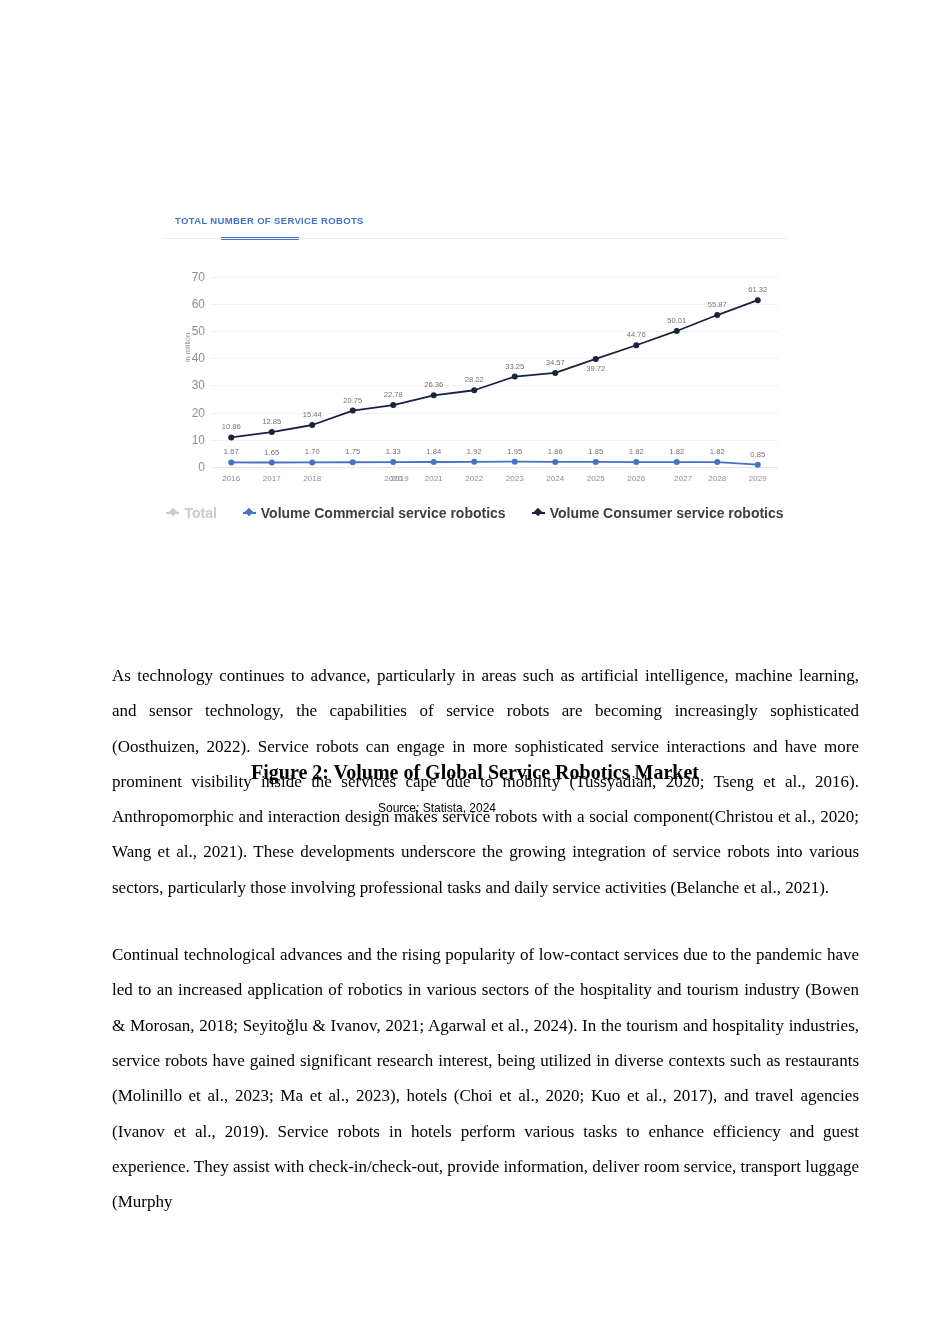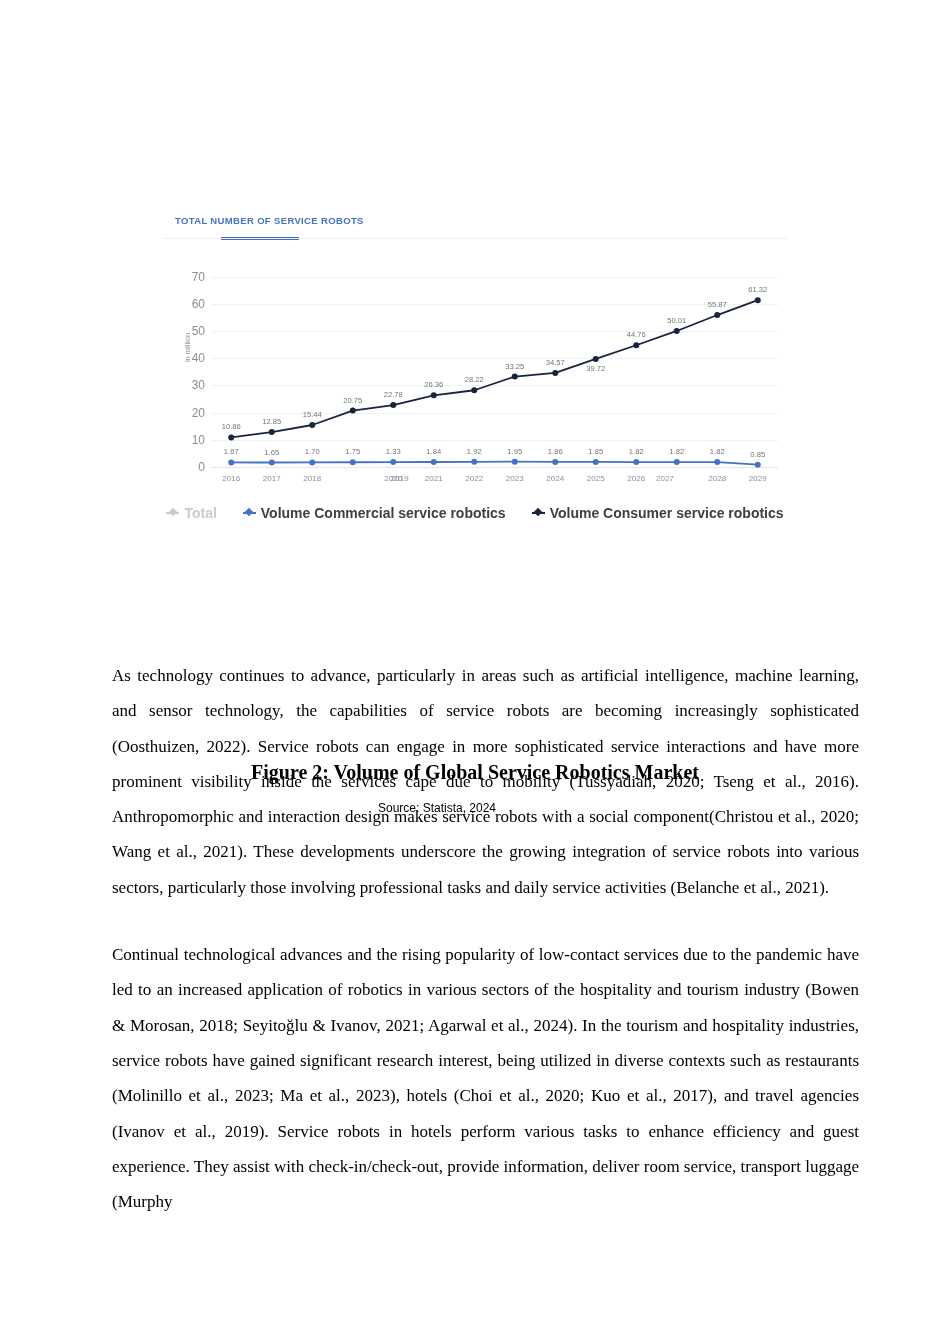--- a/index.html
+++ b/index.html
@@ -298,21 +298,21 @@
           <div class="xtick" style="left: 108.75px; top: 229px;">2017</div>
           <div class="xtick" style="left: 149.25px; top: 229px;">2018</div>
           <div class="xtick" style="left: 189.75px; top: 229px; margin-left: 47px;">2019</div>
           <div class="xtick" style="left: 230.25px; top: 229px;">2020</div>
           <div class="xtick" style="left: 270.75px; top: 229px;">2021</div>
           <div class="xtick" style="left: 311.25px; top: 229px;">2022</div>
           <div class="xtick" style="left: 351.75px; top: 229px;">2023</div>
           <div class="xtick" style="left: 392.25px; top: 229px;">2024</div>
           <div class="xtick" style="left: 432.75px; top: 229px;">2025</div>
           <div class="xtick" style="left: 473.25px; top: 229px;">2026</div>
-          <div class="xtick" style="left: 502px; top: 229px;">2027</div>
+          <div class="xtick" style="left: 520px; top: 229px;">2027</div>
           <div class="xtick" style="left: 554.25px; top: 229px;">2028</div>
           <div class="xtick" style="left: 594.75px; top: 229px;">2029</div>
         </div>
     </div>
 
     <div class="legend" id="chart-legend">
         <div class="legend-item disabled">
           <span class="legend-marker">
             <span class="bar" style="background:#c8cbd0"></span>
             <span class="dot" style="background:#c8cbd0"></span>

